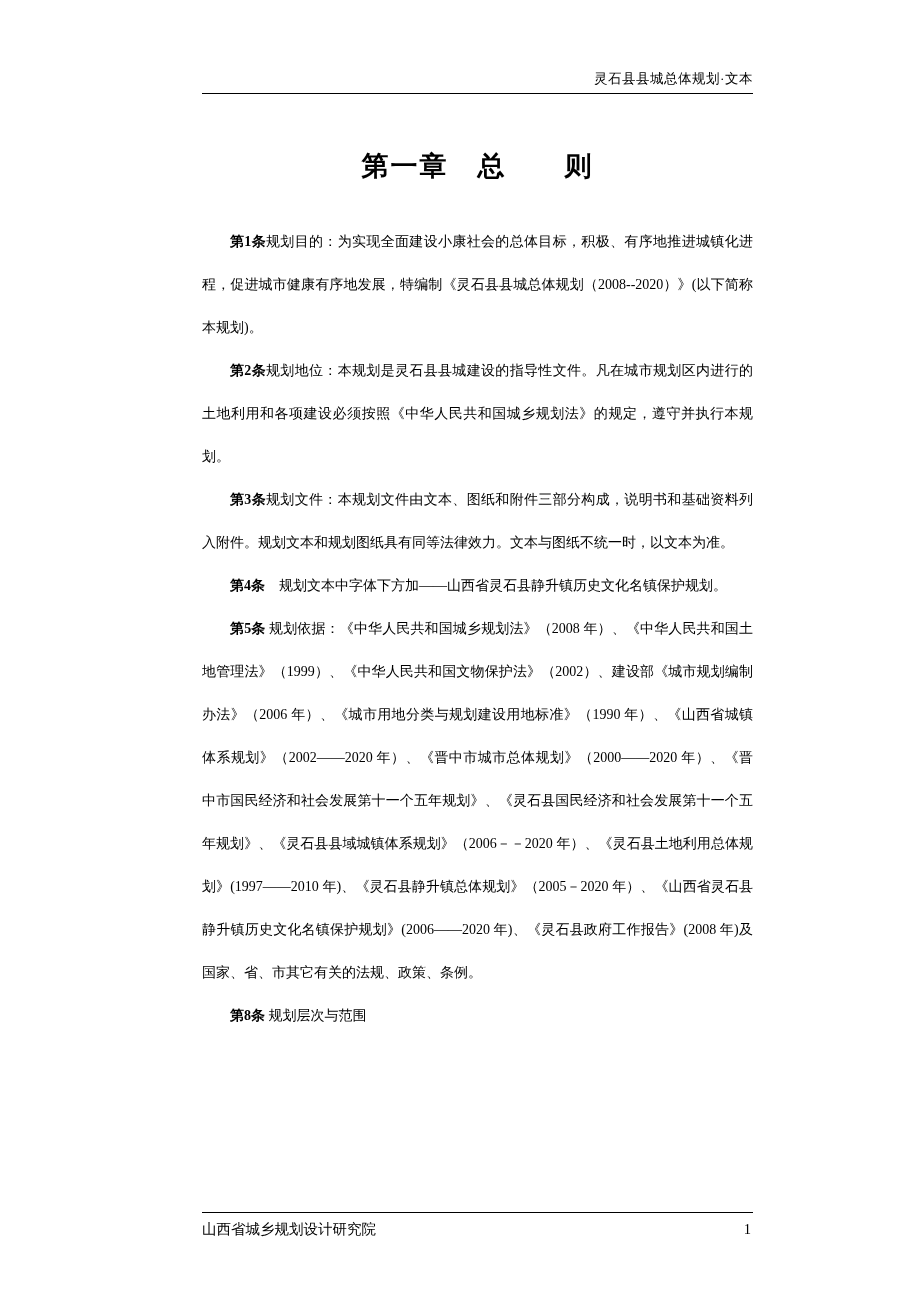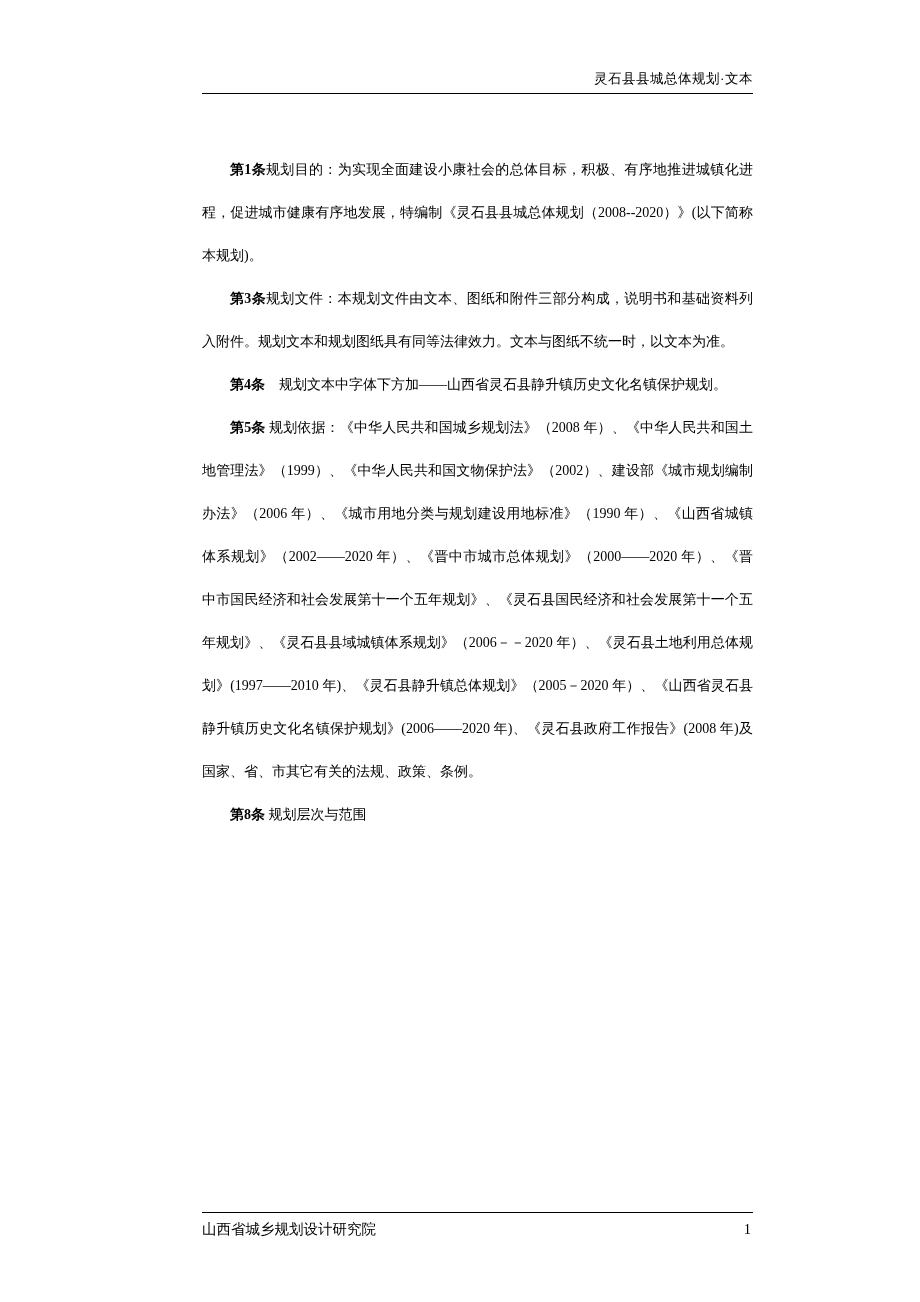--- a/index.html
+++ b/index.html
@@ -81,23 +81,25 @@
 <body>
 
 <div class="page">
 
   <div class="header">
     <div class="header-text">灵石县县城总体规划·文本</div>
     <div class="header-rule"></div>
   </div>
 
   <div class="content">
+    <div class="chapter-title">第一章　总　　则</div>
 
     <div class="body-text">
       <p><b>第1条</b><span>规划目的：为实现全面建设小康社会的总体目标，积极、有序地推进城镇化进程，促进城市健康有序地发展，特编制《灵石县县城总体规划（2008--2020）》(以下简称本规划)。</span></p>
+      <p><b>第2条</b><span>规划地位：本规划是灵石县县城建设的指导性文件。凡在城市规划区内进行的土地利用和各项建设必须按照《中华人民共和国城乡规划法》的规定，遵守并执行本规划。</span></p>
       <p><b>第3条</b><span>规划文件：本规划文件由文本、图纸和附件三部分构成，说明书和基础资料列入附件。规划文本和规划图纸具有同等法律效力。文本与图纸不统一时，以文本为准。</span></p>
       <p><b>第4条</b><span>　规划文本中字体下方加——山西省灵石县静升镇历史文化名镇保护规划。</span></p>
       <p><b>第5条</b><span> 规划依据：《中华人民共和国城乡规划法》（2008 年）、《中华人民共和国土地管理法》（1999）、《中华人民共和国文物保护法》（2002）、建设部《城市规划编制办法》（2006 年）、《城市用地分类与规划建设用地标准》（1990 年）、《山西省城镇体系规划》（2002——2020 年）、《晋中市城市总体规划》（2000——2020 年）、《晋中市国民经济和社会发展第十一个五年规划》、《灵石县国民经济和社会发展第十一个五年规划》、《灵石县县域城镇体系规划》（2006－－2020 年）、《灵石县土地利用总体规划》(1997——2010 年)、《灵石县静升镇总体规划》（2005－2020 年）、《山西省灵石县静升镇历史文化名镇保护规划》(2006——2020 年)、《灵石县政府工作报告》(2008 年)及国家、省、市其它有关的法规、政策、条例。</span></p>
       <p><b>第8条</b><span> 规划层次与范围</span></p>
     </div>
   </div>
 
   <div class="footer">
     <div class="footer-row">
       <span>山西省城乡规划设计研究院</span>

